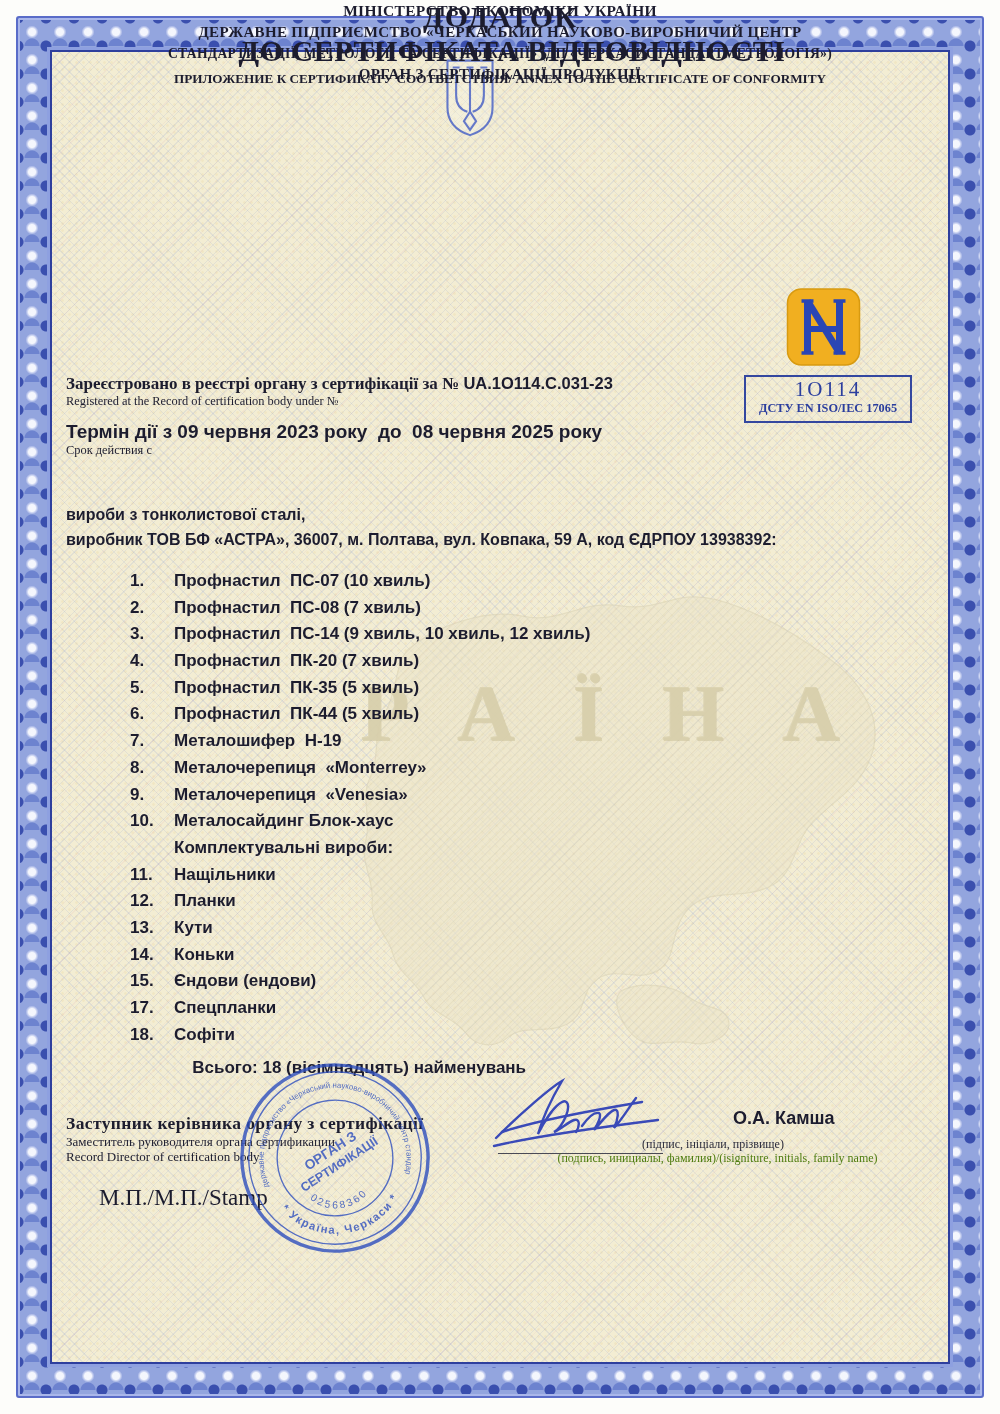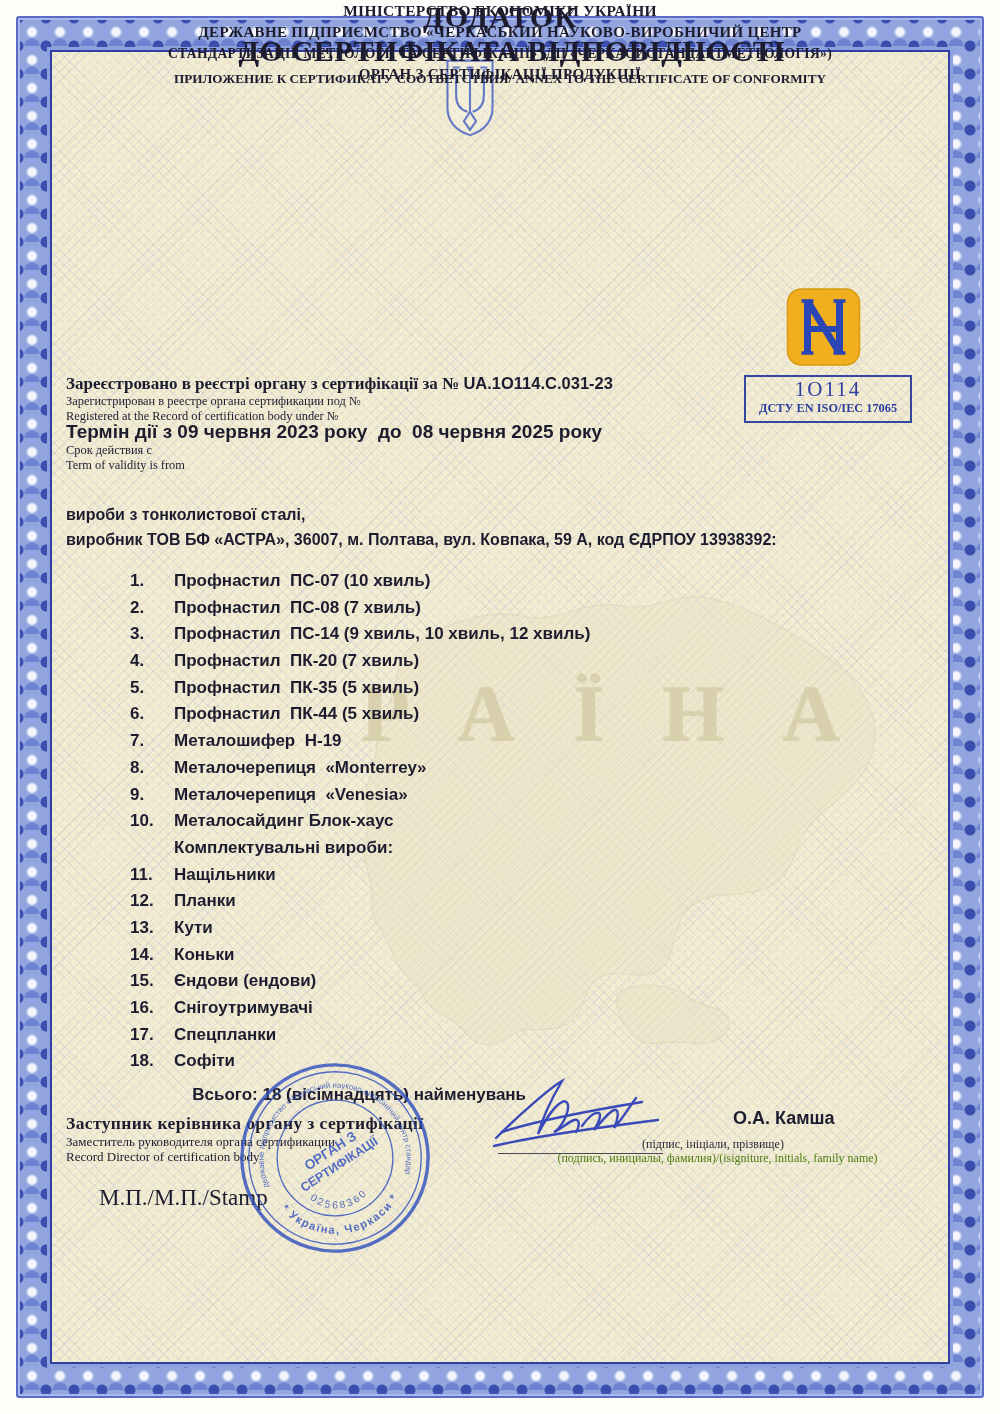--- a/index.html
+++ b/index.html
@@ -137,28 +137,26 @@
   </svg>
 
   <div class="abs mark-box z1">
     <div class="c1">1О114</div>
     <div class="c2">ДСТУ EN ISO/ІЕС 17065</div>
   </div>
 
   <div class="abs reg z1">
     <div class="main"><span>Зареєстровано в реєстрі органу з сертифікації за №</span>
       <span class="num">UA.1О114.С.031-23</span></div>
-    <div class="small-sub">Зарегистрирован в реестре органа сертификации под №</div>
     <div class="small-sub">Registered at the Record of certification body under №</div>
   </div>
 
   <div class="abs val z1">
     <div class="main pre">Термін дії з 09 червня 2023 року  до  08 червня 2025 року</div>
     <div class="small-sub">Срок действия с</div>
-    <div class="small-sub">Term of validity is from</div>
   </div>
 
   <div class="abs intro z1">
     <div>вироби з тонколистової сталі,</div>
     <div>виробник ТОВ БФ «АСТРА», 36007, м. Полтава, вул. Ковпака, 59 А, код ЄДРПОУ 13938392:</div>
   </div>
 
   <div class="abs plist z1">
     <div class="prow">
         <span class="n">1.</span>
@@ -216,24 +214,20 @@
         <span class="n">13.</span>
         <span class="lb">Кути</span>
       </div>
     <div class="prow">
         <span class="n">14.</span>
         <span class="lb">Коньки</span>
       </div>
     <div class="prow">
         <span class="n">15.</span>
         <span class="lb">Єндови (ендови)</span>
-      </div>
-    <div class="prow">
-        <span class="n">16.</span>
-        <span class="lb">Снігоутримувачі</span>
       </div>
     <div class="prow">
         <span class="n">17.</span>
         <span class="lb">Спецпланки</span>
       </div>
     <div class="prow">
         <span class="n">18.</span>
         <span class="lb">Софіти</span>
       </div>
     <div class="total">Всього: 18 (вісімнадцять) найменувань</div>

